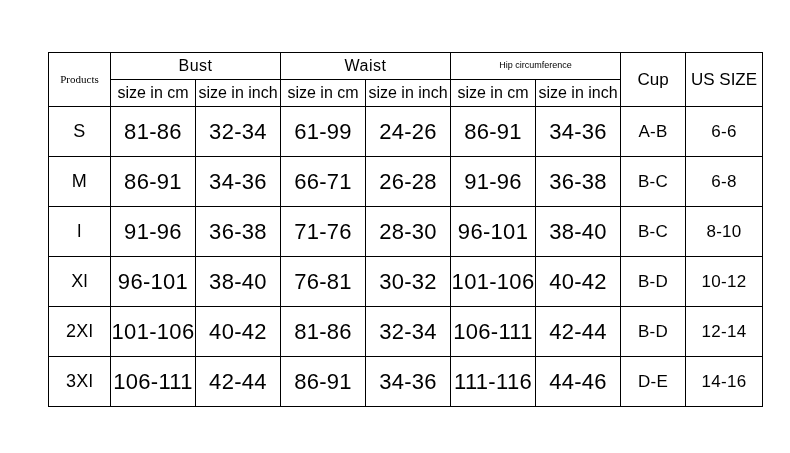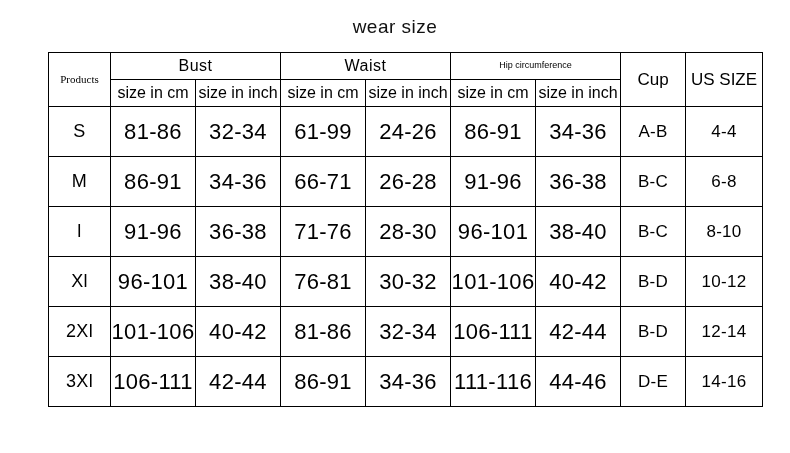--- a/index.html
+++ b/index.html
@@ -94,21 +94,20 @@
   }
   .cup-cell, .us-cell {
     font-size: 17px;
   }
 </style>
 </head>
 <body>
 
 <div id="page">
 
-  <div id="title">wear size</div>
 
   <div id="table-wrap">
     <table class="size-table">
       <colgroup>
         <col class="c-product">
         <col class="c-cm">
           <col class="c-in">
         <col class="c-cm">
           <col class="c-in">
         <col class="c-cm">
@@ -137,21 +136,21 @@
       <tbody>
         <tr>
           <td class="size-label">S</td>
           <td>81-86</td>
           <td>32-34</td>
           <td>61-99</td>
           <td>24-26</td>
           <td>86-91</td>
           <td>34-36</td>
           <td class="cup-cell">A-B</td>
-          <td class="us-cell">4-4</td>
+          <td class="us-cell">6-6</td>
         </tr>
         <tr>
           <td class="size-label">M</td>
           <td>86-91</td>
           <td>34-36</td>
           <td>66-71</td>
           <td>26-28</td>
           <td>91-96</td>
           <td>36-38</td>
           <td class="cup-cell">B-C</td>

